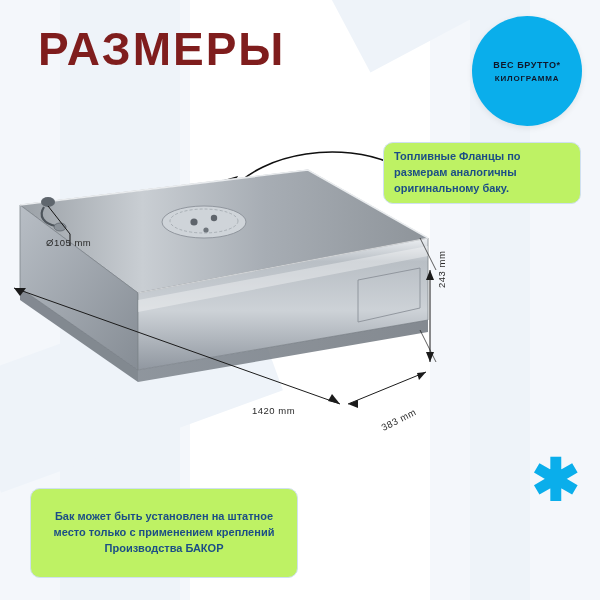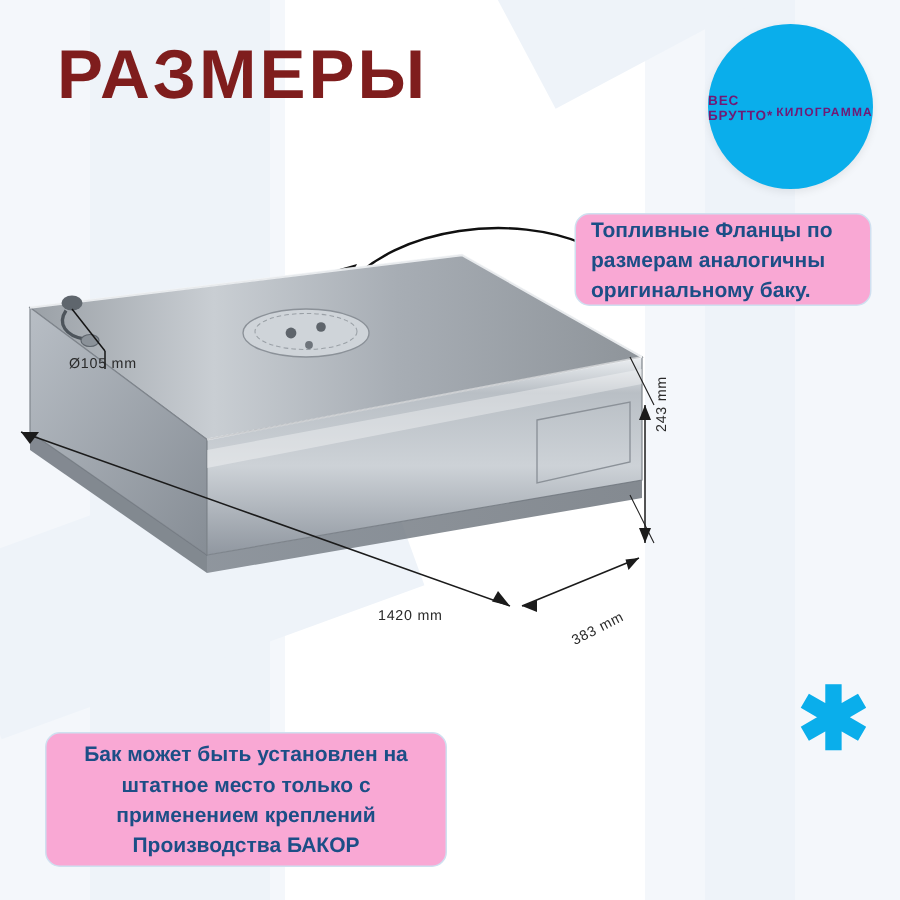--- a/index.html
+++ b/index.html
@@ -35,36 +35,36 @@
     position:absolute;left:38px;top:22px;
     font-size:46px;font-weight:bold;letter-spacing:2px;
     color:#7f1d1d;
     font-family:"Liberation Sans", sans-serif;
   }
 
   
   .badge{
     position:absolute;right:18px;top:16px;
     width:110px;height:110px;border-radius:50%;
-    background:#0aaeeb;color:#701a75;
-    display:flex;flex-direction:row;align-items:center;justify-content:flex-end;
+    background:#0aaeeb;color:#0f172a;
+    display:flex;flex-direction:column;align-items:center;justify-content:center;
     box-shadow:0 2px 6px rgba(0,0,0,0.08);
   }
   .badge .cap{font-size:9px;letter-spacing:.6px;text-transform:uppercase;font-weight:bold;margin-bottom:-2px;}
   .badge .num{font-size:42px;font-weight:bold;line-height:40px;}
   .badge .unit{font-size:8px;letter-spacing:.8px;text-transform:uppercase;font-weight:bold;margin-top:6px;}
 
   
   .callout{
     position:absolute;
     border:1px solid #cfe0f0;
     border-radius:10px;
-    background:#f9a8d4;
+    background:#bef264;
     color:#1c4e86;
-    font-size:14px;
+    font-size:11px;
     font-weight:bold;
     line-height:1.45;
     text-align:center;
     display:flex;align-items:center;justify-content:center;
     padding:8px 10px;
     box-sizing:border-box;
   }
   .callout-top{left:383px;top:142px;width:198px;height:62px;text-align:left;justify-content:flex-start;}
   .callout-bl{left:30px;top:488px;width:268px;height:90px;}
   .callout-br{left:318px;top:488px;width:262px;height:82px;}

